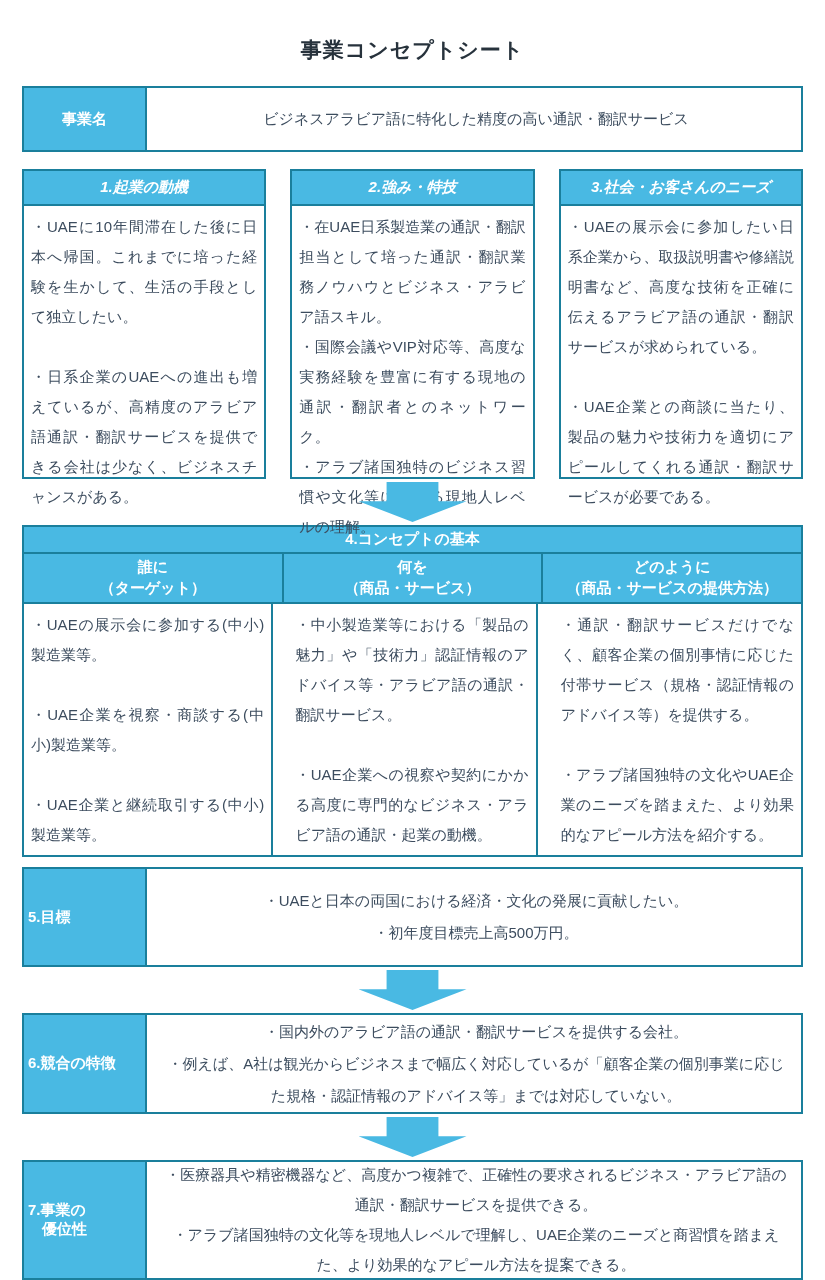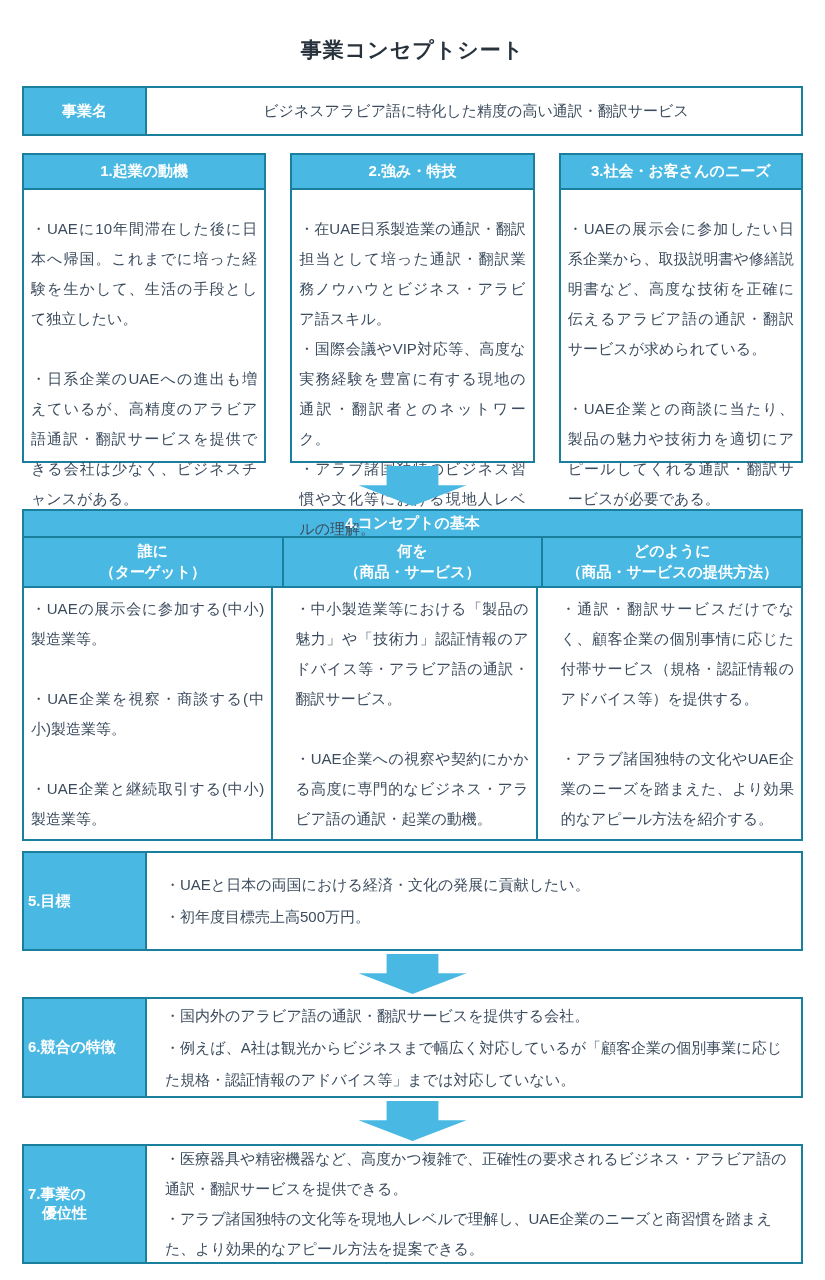--- a/index.html
+++ b/index.html
@@ -38,47 +38,47 @@
     color:#fff;font-weight:bold;font-size:15px;
     display:flex;flex-direction:column;justify-content:center;
   }
   .label-center{align-items:center;}
   .label-left{padding-left:4px;}
   .label-line2{padding-left:14px;}
   .row-body{
     flex:1;
     display:flex;flex-direction:column;justify-content:center;
     padding:8px 14px 8px 18px;
-    font-size:15px;line-height:32px;
+    font-size:15px;line-height:32px;text-align:center;
   }
   .row-body p{margin:0;}
   .row-body.centered{align-items:center;text-align:center;}
 
-  .name-row{height:50px;}
+  .name-row{height:66px;}
   .goal-row{height:100px;margin-top:10px;}
   .comp-row{height:101px;}
   .adv-row{height:120px;}
   .adv-row .row-body{line-height:30px;}
 
   
   .boxes-row{
     display:flex;gap:24px;margin-top:17px;height:310px;
   }
   .box{
     flex:1;border:2px solid var(--teal);background:#fff;
     display:flex;flex-direction:column;
   }
   .box-header{
     background:var(--blue);
     border-bottom:2px solid var(--teal);
     color:#fff;font-weight:bold;font-size:15px;
-    text-align:center;padding:7px 2px;
+    text-align:center;padding:7px 2px;font-style:italic;
   }
   .box-body{
-    flex:1;padding:24px 7px;font-size:15px;line-height:30px;
+    flex:1;padding:6px 7px;font-size:15px;line-height:30px;
     text-align:justify;
   }
   .box-body p{margin:0;}
   .box-body.spaced p + p{margin-top:30px;}
 
   
   .arrow-wrap{height:46px;display:flex;align-items:center;justify-content:center;}
   .down-arrow{
     width:108px;height:40px;background:var(--blue);
     clip-path:polygon(26% 0,74% 0,74% 48%,100% 48%,50% 100%,0 48%,26% 48%);

